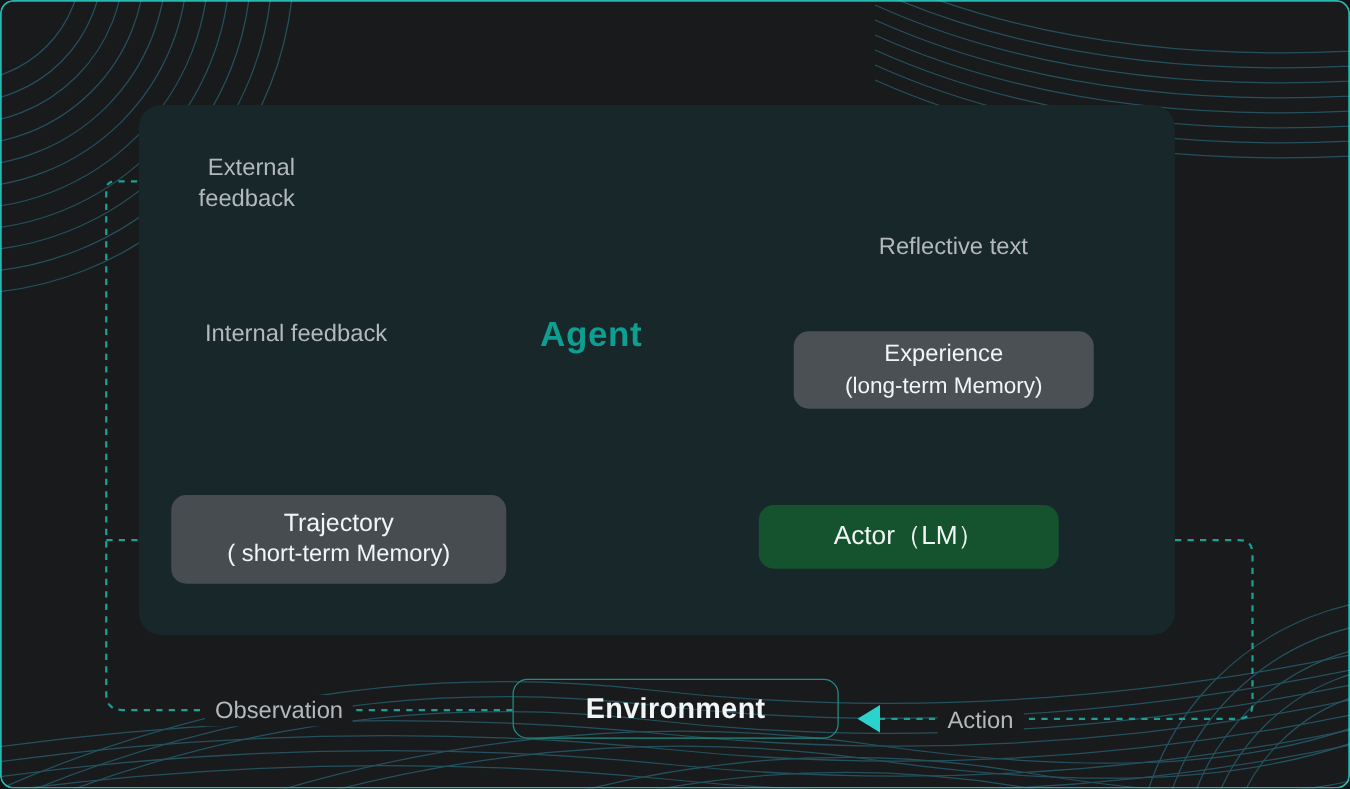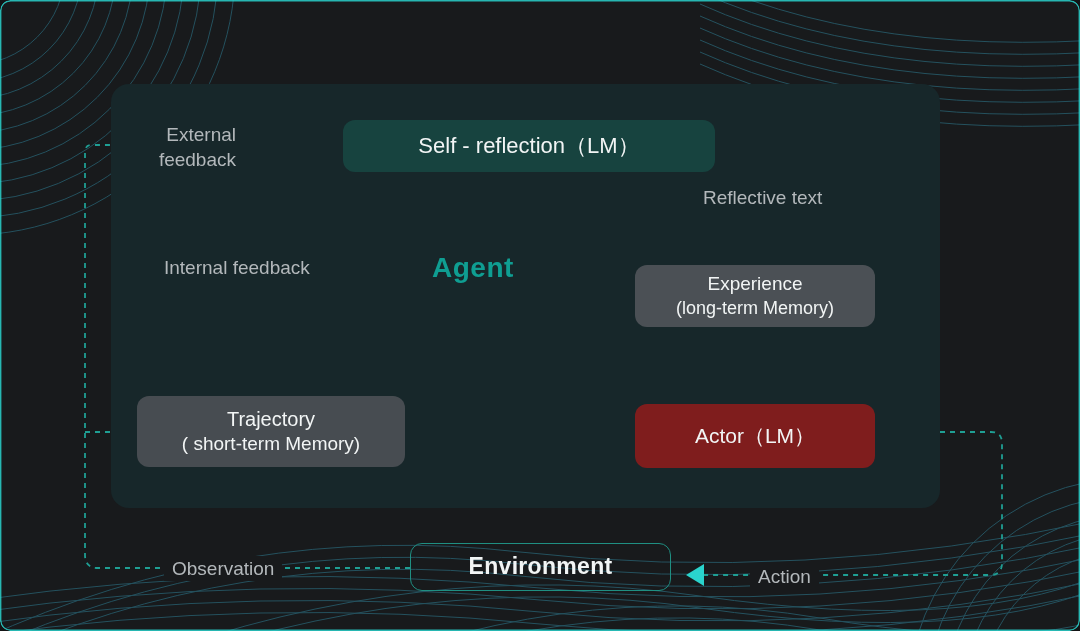--- a/index.html
+++ b/index.html
@@ -55,22 +55,22 @@
     left: 635px; top: 265px; width: 240px; height: 62px;
     background: #4b5055; font-size: 19px;
   }
   #node-experience .l2 { font-size: 18px; margin-top: 2px; }
   #node-trajectory {
     left: 137px; top: 396px; width: 268px; height: 71px;
     background: #474c51; font-size: 20px;
   }
   #node-trajectory .l2 { font-size: 19px; margin-top: 2px; }
   #node-actor {
-    left: 635px; top: 404px; width: 240px; height: 64px;
-    background: #7f1d1d; font-size: 21px;
+    left: 607px; top: 404px; width: 240px; height: 51px;
+    background: #14532d; font-size: 21px;
   }
   #node-environment {
     left: 410px; top: 543px; width: 261px; height: 48px;
     background: transparent;
     border: 1.6px solid #1f8f82;
     font-size: 23px; font-weight: bold;
     letter-spacing: 0.3px;
     z-index: 4;
     text-align: center;
   }
@@ -173,23 +173,20 @@
       <polygon points="585,421 600,432 585,443"></polygon>
       <polygon points="762,379 788,379 775,396"></polygon>
       <polygon points="762,229 788,229 775,246"></polygon>
       <polygon points="704,564 704,586 686,575"></polygon>
     </g>
   </svg>
 
   <div id="agent-panel"></div>
   <div id="agent-title">Agent</div>
 
-  <div class="node" id="node-self-reflection">
-    <span class="l1">Self - reflection（LM）</span>
-  </div>
 
   <div class="node" id="node-experience">
     <span class="l1">Experience</span>
     <span class="l2">(long-term Memory)</span>
   </div>
 
   <div class="node" id="node-trajectory">
     <span class="l1">Trajectory</span>
     <span class="l2">( short-term Memory)</span>
   </div>

